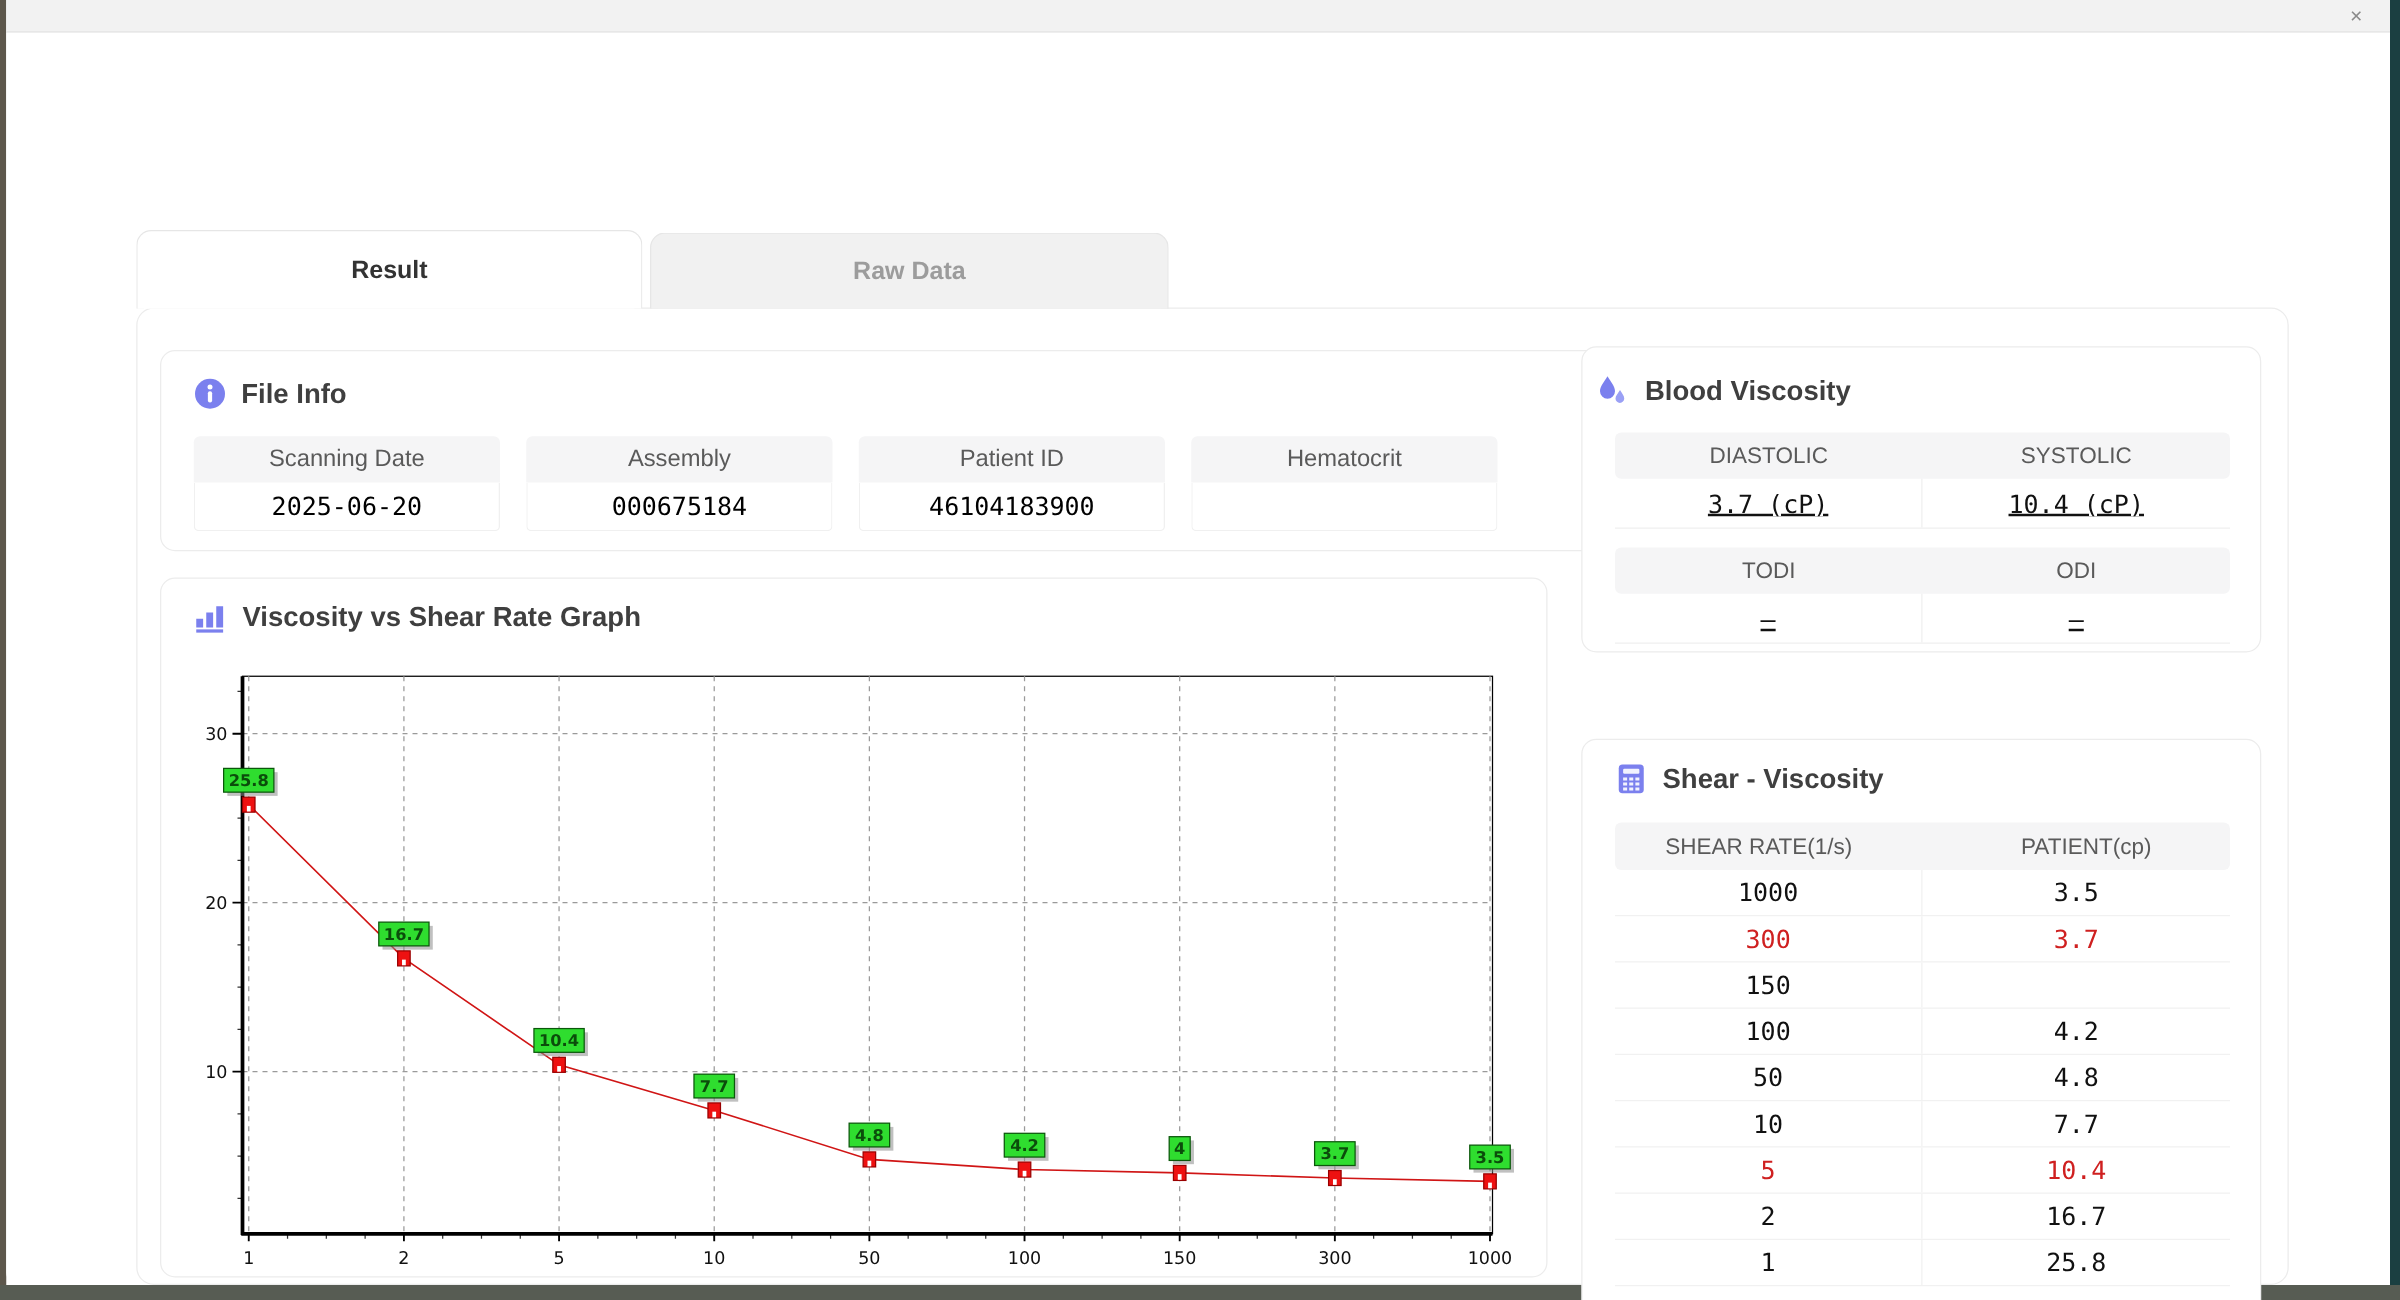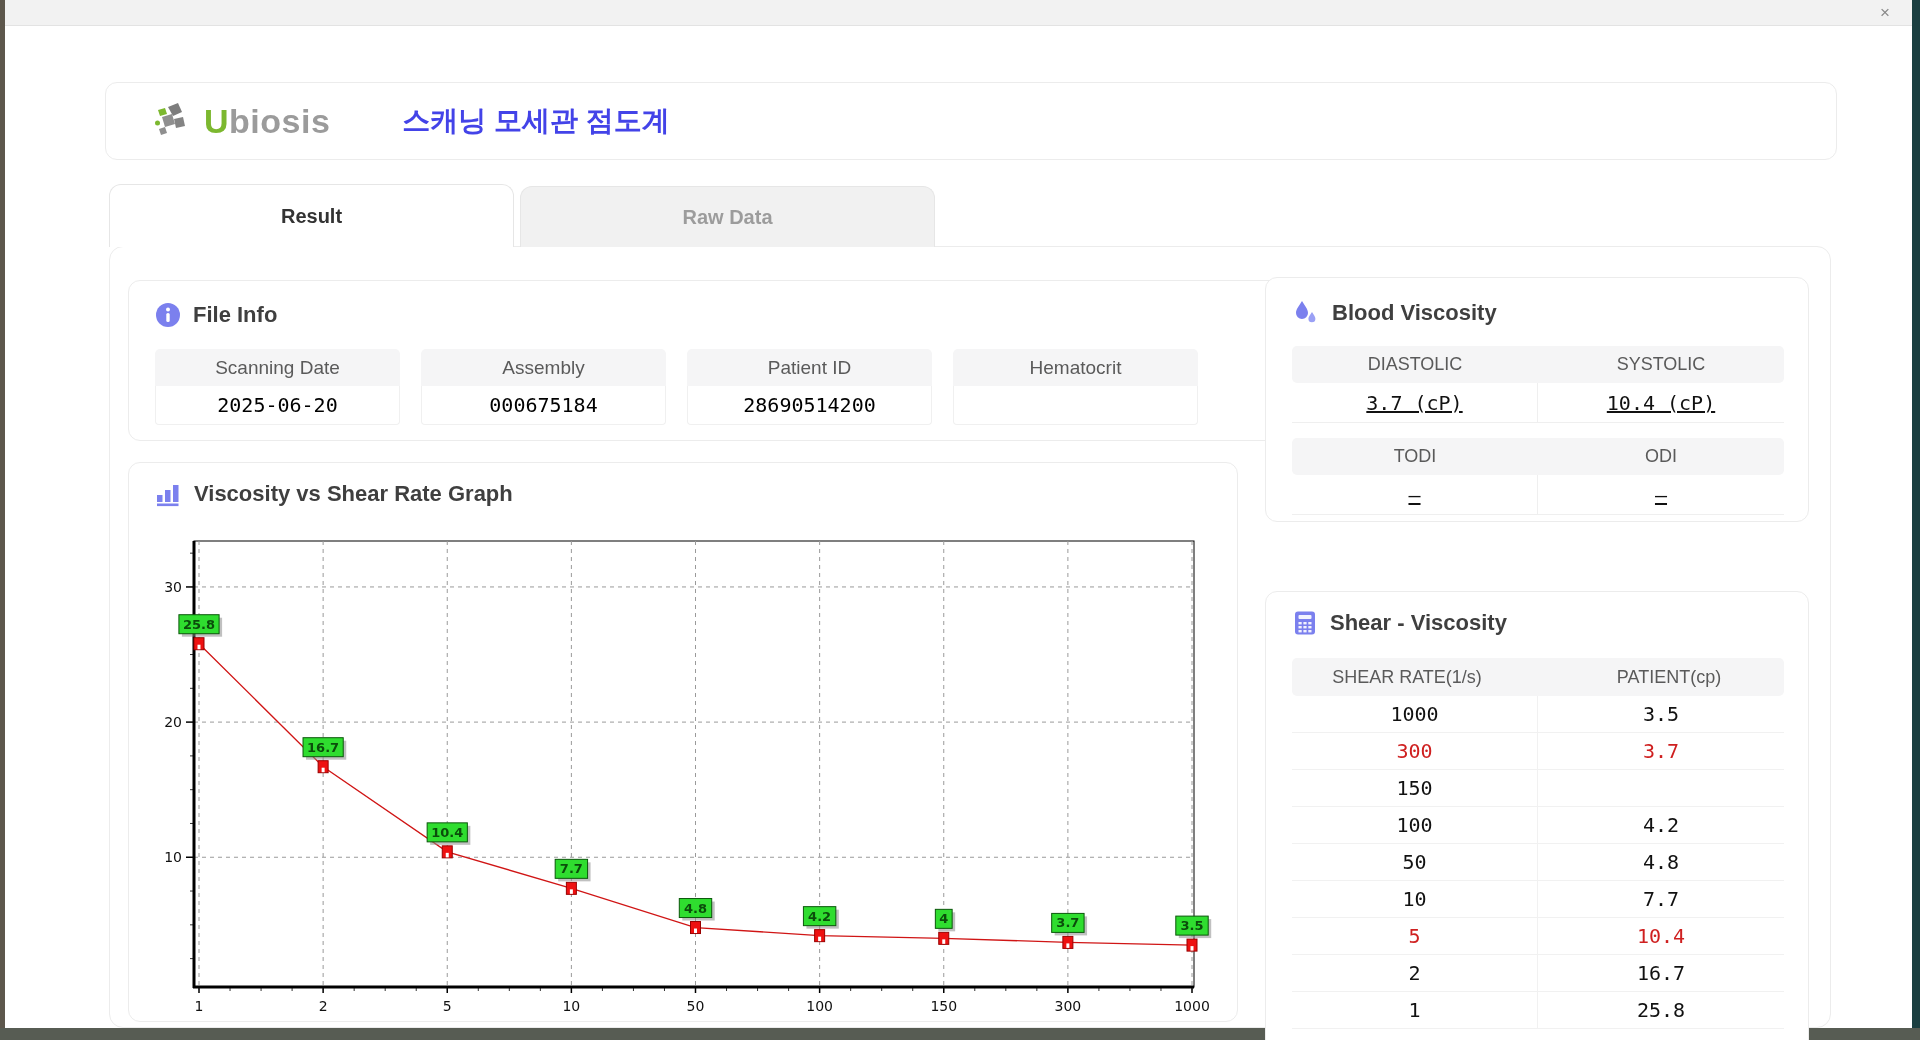--- a/index.html
+++ b/index.html
@@ -91,36 +91,20 @@
   <div class="edge-left"></div>
   <div class="edge-right"></div>
   <div class="edge-bottom"></div>
 
   <div class="titlebar">
     <div class="close-btn">×</div>
   </div>
 
   <div class="window">
 
-    <div class="card header-card">
-      <div class="logo">
-        <span class="icon">
-          <svg width="42" height="40" viewBox="0 0 42 40">
-            <polygon points="14,6 24,2 28,11 19,15" fill="#7d7d7d"></polygon>
-            <polygon points="8,16 18,13 21,23 11,26" fill="#8f8f8f"></polygon>
-            <polygon points="20,18 29,16 31,25 22,27" fill="#6f6f6f" opacity="0.85"></polygon>
-            <polygon points="4,9 11,7 13,13 6,15" fill="#7cb82f"></polygon>
-            <polygon points="5,28 11,26 13,32 7,34" fill="#8f8f8f"></polygon>
-            <circle cx="3.5" cy="22" r="2.5" fill="#7cb82f"></circle>
-          </svg>
-        </span>
-        <span class="logo-text"><span class="logo-u">U</span><span class="logo-rest">biosis</span></span>
-      </div>
-      <div class="app-title">스캐닝 모세관 점도계</div>
-    </div>
 
     <div class="tab tab-result">Result</div>
     <div class="tab tab-raw">Raw Data</div>
 
     <div class="card container">
 
       <div class="card file-info-card">
         <div class="sec-head" style="left:26px; top:21px;">
           <span class="icon">
             <svg width="26" height="26" viewBox="0 0 26 26">
@@ -135,21 +119,21 @@
           <div class="fi-field">
             <div class="fi-label">Scanning Date</div>
             <div class="fi-value mono">2025-06-20</div>
           </div>
           <div class="fi-field">
             <div class="fi-label">Assembly</div>
             <div class="fi-value mono">000675184</div>
           </div>
           <div class="fi-field">
             <div class="fi-label">Patient ID</div>
-            <div class="fi-value mono">28690514200</div>
+            <div class="fi-value mono">46104183900</div>
           </div>
           <div class="fi-field">
             <div class="fi-label">Hematocrit</div>
             <div class="fi-value mono"></div>
           </div>
         </div>
       </div>
 
       <div class="card graph-card">
         <div class="sec-head" style="left:26px; top:18px;">
@@ -280,21 +264,21 @@
               <text x="920.875" y="406.4" text-anchor="middle" font-size="13" font-weight="bold" fill="#0b4d0b" font-family="DejaVu Sans, sans-serif">3.7</text>
               <rect x="1040" y="418.1030303030303" width="10" height="12" fill="#ee1111" stroke="#990000" stroke-width="1"></rect>
               <rect x="1043.5" y="425.1030303030303" width="3" height="4.5" fill="#ffffff"></rect>
               <rect x="1031.8" y="398.1030303030303" width="32.4" height="19" fill="#8d8d8d" opacity="0.55"></rect>
               <rect x="1028.8" y="395.1030303030303" width="32.4" height="19" fill="#2fdd2f" stroke="#0b570b" stroke-width="1"></rect>
               <text x="1045" y="409.1030303030303" text-anchor="middle" font-size="13" font-weight="bold" fill="#0b4d0b" font-family="DejaVu Sans, sans-serif">3.5</text>
             </svg></div>
       </div>
 
       <div class="card blood-card">
-        <div class="sec-head" style="left:26px; top:21px;">
+        <div class="sec-head" style="left:10px; top:21px;">
           <span class="icon">
             <svg width="28" height="28" viewBox="0 0 28 28">
               <path d="M10 2 C13 7 16 10 16 14 a6 6 0 0 1 -12 0 C4 10 7 7 10 2 Z" fill="#7b80ee"></path>
               <path d="M20 13 C21.8 16 23.4 17.7 23.4 19.8 a3.5 3.5 0 0 1 -7 0 C16.4 17.7 18.2 16 20 13 Z" fill="#9aa0f5"></path>
             </svg>
           </span>
           <span class="sec-title">Blood Viscosity</span>
         </div>
         <div class="pair-table" style="top:68px;">
           <div class="pt-head">

